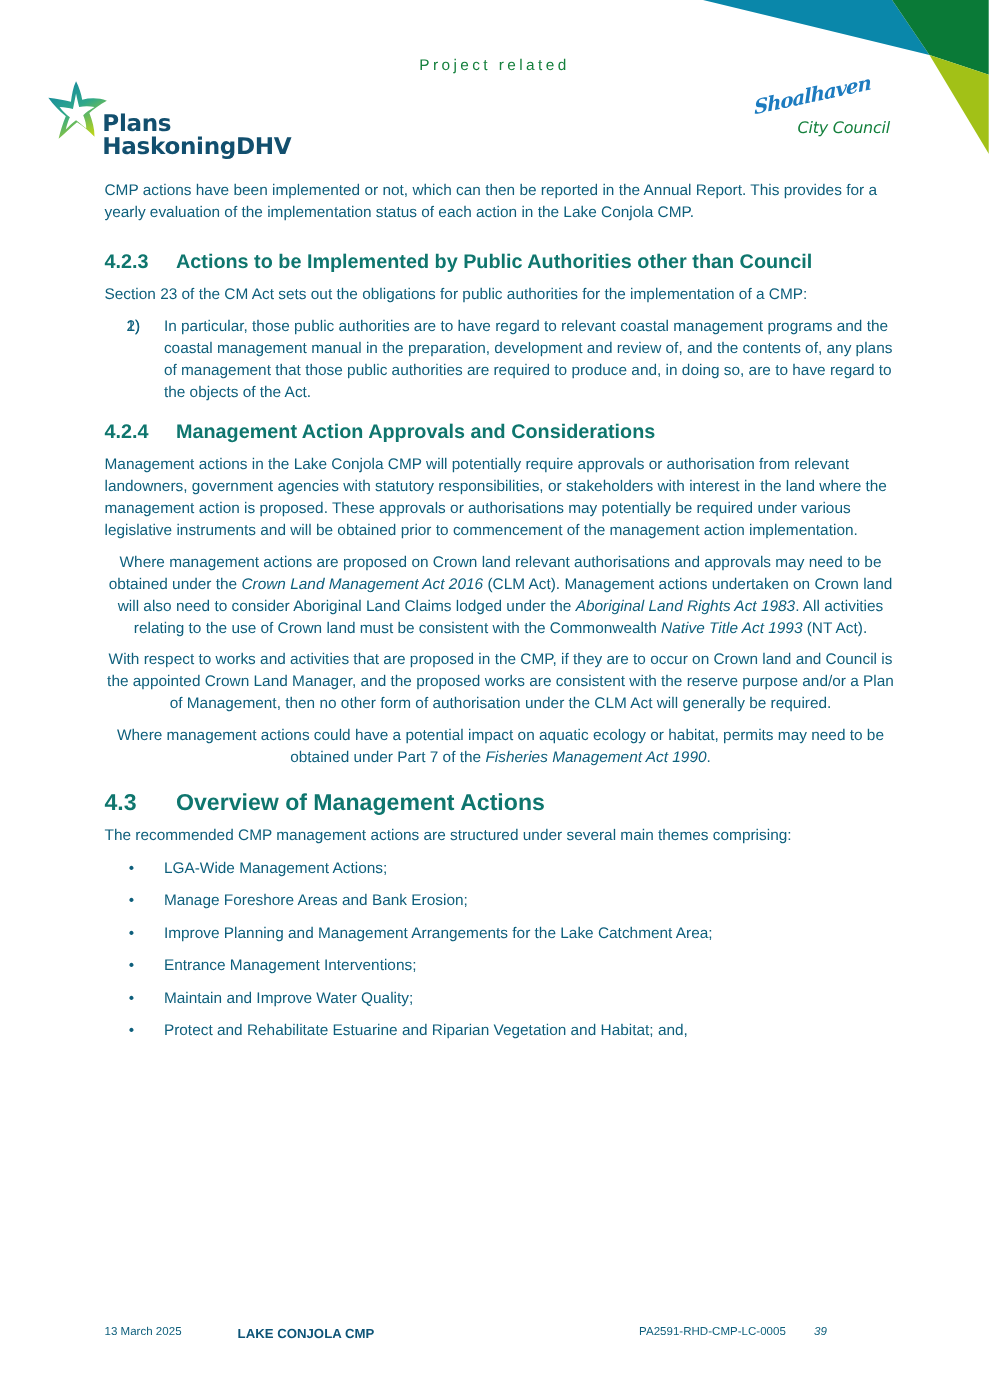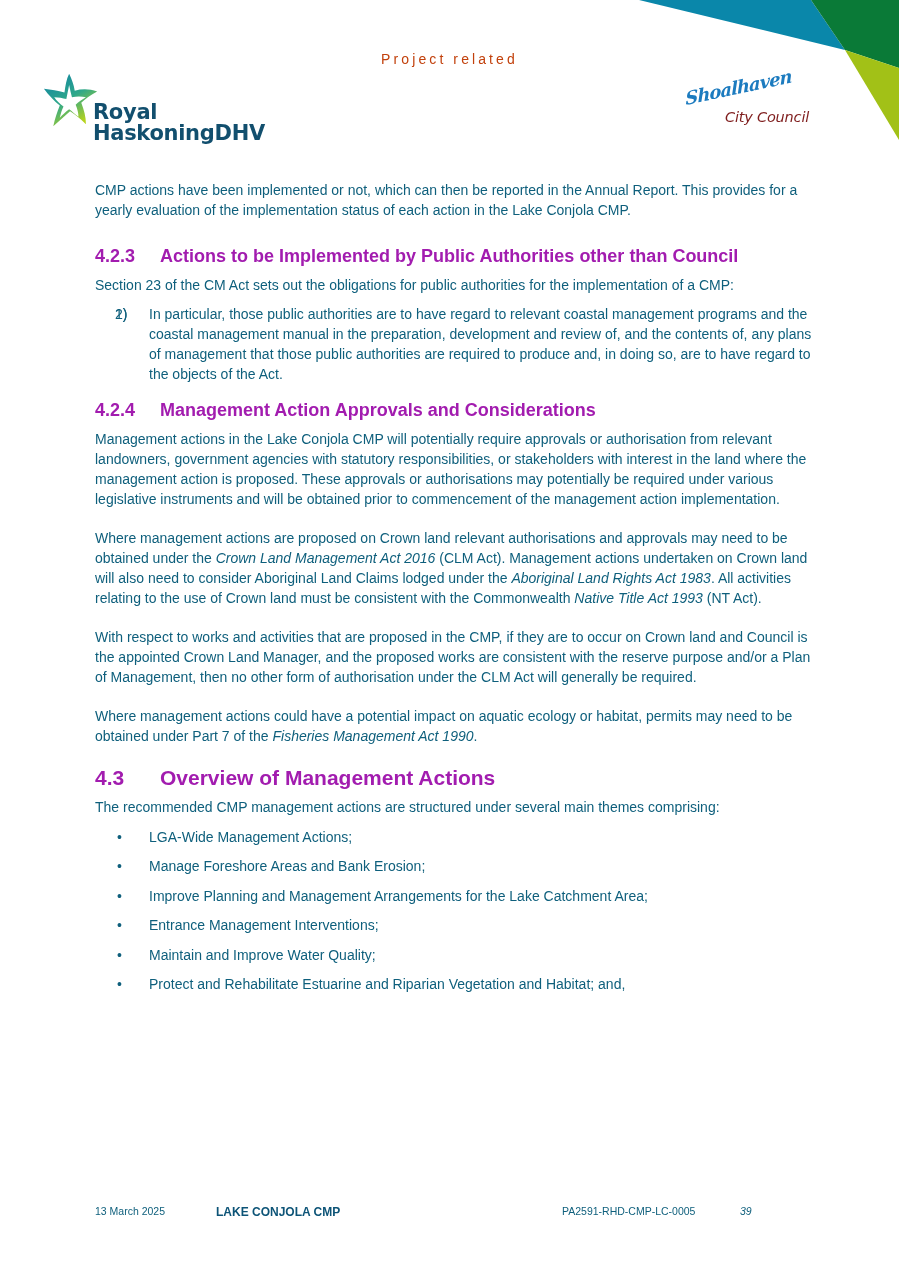--- a/index.html
+++ b/index.html
@@ -3,65 +3,65 @@
 <meta charset="utf-8">
 <style>
   * { margin: 0; padding: 0; box-sizing: border-box; }
   html, body { width: 899px; height: 1273px; background: #ffffff; overflow: hidden; }
   body { position: relative; font-family: "Liberation Sans", sans-serif; color: #0e5f7c; }
 
   .corner { position: absolute; top: 0; right: 0; width: 260px; height: 140px; }
 
   .header-label {
     position: absolute; top: 51px; left: 0; width: 899px; text-align: center;
-    font-size: 14px; letter-spacing: 3.1px; color: #c2410c;
+    font-size: 14px; letter-spacing: 3.1px; color: #15803d;
   }
 
   .logo-rhdhv { position: absolute; left: 42px; top: 70px; width: 210px; height: 76px; }
   .logo-rhdhv svg.star { position: absolute; left: 0; top: 2px; width: 58px; height: 56px; }
   .logo-rhdhv .word1, .logo-rhdhv .word2 {
     position: absolute; font-family: "DejaVu Sans", sans-serif; color: #124f6e; font-weight: bold;
     font-size: 21px; letter-spacing: -0.3px;
   }
   .logo-rhdhv .word1 { left: 51px; top: 30px; }
   .logo-rhdhv .word2 { left: 51px; top: 51px; }
 
   .logo-shoal { position: absolute; left: 686px; top: 88px; width: 140px; height: 46px; }
   .logo-shoal .script {
     position: absolute; left: 0; top: 0; font-family: "DejaVu Serif", serif; font-style: italic;
     font-weight: bold; font-size: 18px; color: #1c7bbf; transform: rotate(-12deg) skewX(-10deg);
     transform-origin: left bottom; letter-spacing: -0.8px;
   }
   .logo-shoal .city {
     position: absolute; left: 39px; top: 21px; font-family: "DejaVu Sans", sans-serif;
-    font-style: italic; font-size: 14.5px; color: #7f1d1d; letter-spacing: -0.2px;
+    font-style: italic; font-size: 14.5px; color: #15803d; letter-spacing: -0.2px;
   }
 
-  .content { position: absolute; left: 95px; top: 180px; width: 720px; }
+  .content { position: absolute; left: 95px; top: 162px; width: 720px; }
   p.body { font-size: 14px; line-height: 20px; color: #0e5f7c; }
-  .gap { margin-top: 19px; }
+  .gap { margin-top: 9px; text-align: center; }
 
-  h2 { font-size: 18px; font-weight: bold; color: #a21caf; line-height: 22px; }
+  h2 { font-size: 18px; font-weight: bold; color: #0f766e; line-height: 22px; }
   h2 .num { display: inline-block; width: 65px; }
 
   ol.numbered { list-style: none; margin-left: 20px; }
   ol.numbered li { position: relative; padding-left: 34px; font-size: 14px; line-height: 20px; }
   ol.numbered li .n { position: absolute; left: 0; top: 0; }
 
   ul.bullets { list-style: none; margin-left: 22px; }
   ul.bullets li { position: relative; padding-left: 32px; font-size: 14px; line-height: 20px; margin-top: 9.5px; }
   ul.bullets li .dot { position: absolute; left: 0; top: 0; font-size: 14px; }
 
   em { font-style: italic; }
 
   .footer { position: absolute; top: 1205px; left: 95px; width: 720px; height: 16px; font-size: 10.5px; color: #0e5f7c; }
   .footer span { position: absolute; top: 0; }
   .footer .date { left: 0; }
   .footer .doc { left: 121px; font-weight: bold; font-size: 12px; color: #0d5477; text-align: right; }
-  .footer .ref { left: 467px; }
+  .footer .ref { left: 486px; }
   .footer .page { left: 645px; font-style: italic; }
 </style>
 </head>
 <body>
 
 <svg class="corner" viewBox="0 0 260 140" preserveAspectRatio="none">
   <polygon points="0,0 172,0 206,50" fill="#0a87aa"></polygon>
   <polygon points="172,0 260,0 260,68 206,50" fill="#0a7a37"></polygon>
   <polygon points="206,50 260,68 260,140" fill="#a2c117"></polygon>
 </svg>
@@ -73,21 +73,21 @@
     <defs>
       <linearGradient id="sg" x1="0" y1="0" x2="0.6" y2="1">
         <stop offset="0" stop-color="#0c7fa6"></stop>
         <stop offset="0.55" stop-color="#2fa88a"></stop>
         <stop offset="1" stop-color="#b7d31c"></stop>
       </linearGradient>
     </defs>
     <path d="M28 2 C31 8 33 14 34 20 C42 18 50 18 58 21 C51 25 45 29 41 33 C44 41 46 48 46 56 C40 50 34 45 29 42 C23 47 17 53 11 58 C13 50 15 43 18 36 C12 31 6 25 1 18 C9 19 16 20 23 22 C24 15 25 8 28 2 Z" fill="url(#sg)"></path>
     <path d="M28 14 C29 19 30 23 31 27 C36 26 41 26 46 27 C41 30 38 32 35 35 C37 40 38 44 38 48 C34 45 31 42 28 40 C24 43 21 46 18 49 C19 45 20 41 22 37 C18 34 15 31 12 27 C17 27 21 28 25 29 C26 24 27 19 28 14 Z" fill="#ffffff"></path>
   </svg>
-  <div class="word1">Royal</div>
+  <div class="word1">Plans</div>
   <div class="word2">HaskoningDHV</div>
 </div>
 
 <div class="logo-shoal">
   <div class="script">Shoalhaven</div>
   <div class="city">City Council</div>
 </div>
 
 <div class="content">
   <p class="body">CMP actions have been implemented or not, which can then be reported in the Annual Report. This provides for a yearly evaluation of the implementation status of each action in the Lake Conjola CMP.</p>

